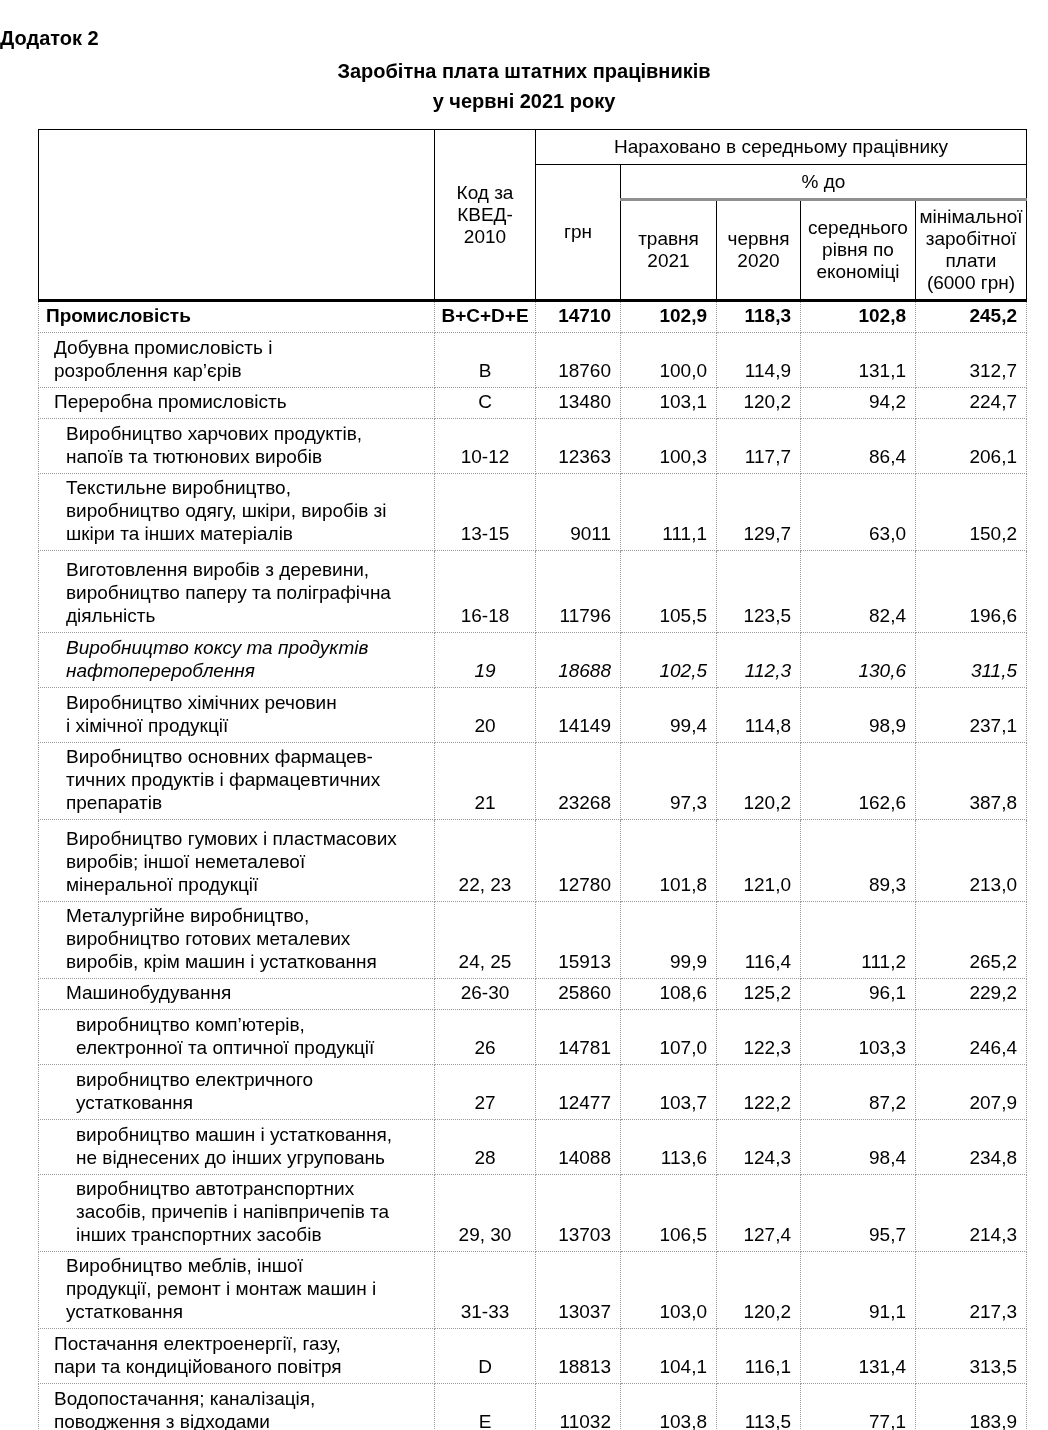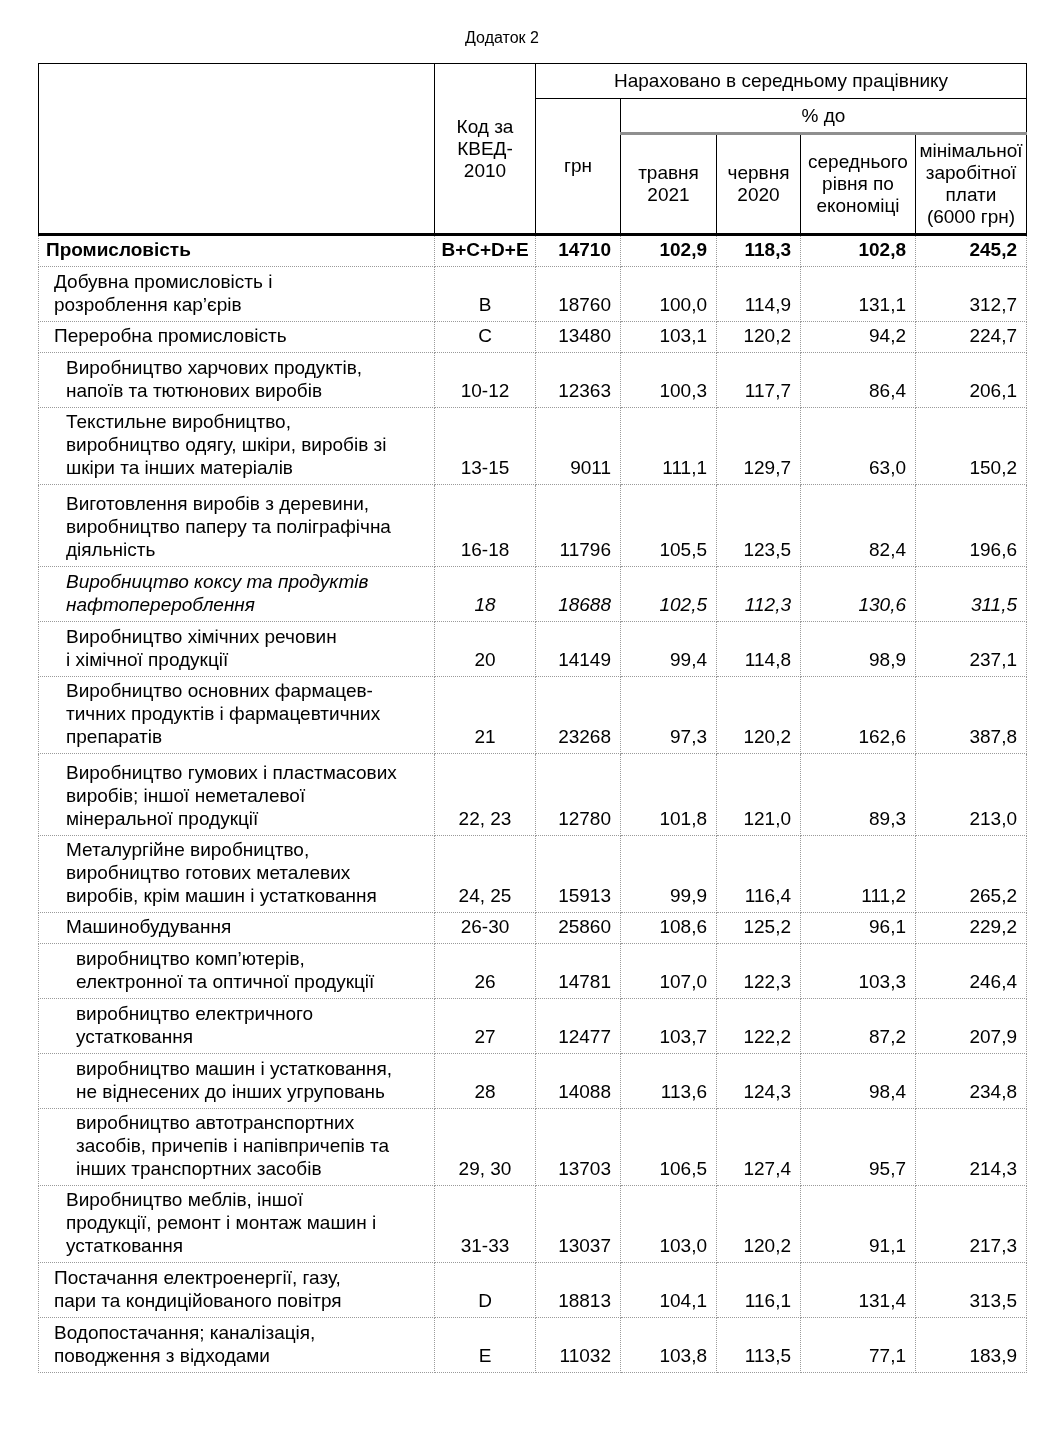--- a/index.html
+++ b/index.html
@@ -1,17 +1,17 @@
 <!DOCTYPE html>
 <html><head>
 <meta charset="utf-8">
 <style>
   html,body{margin:0;padding:0;background:#ffffff;}
   body{width:1048px;height:1430px;color:#000;font-family:"Liberation Sans",sans-serif;overflow:hidden;}
-  .appendix{ text-align:center; padding:26px 44px 0 0; font-size:16px; line-height:24px; }
+  .appendix{ text-align:left; padding:26px 44px 0 0; font-size:20px; line-height:24px;font-weight:bold; }
   .title{ text-align:center; margin-top:6px; font-weight:bold; font-size:20px; line-height:30px; }
   .tbl-wrap{ margin:13px 22px 0 38px; }
   table{ border-collapse:collapse; table-layout:fixed; width:988px; }
   col.c-name{width:396px;} col.c-code{width:101px;} col.c-uah{width:85px;}
   col.c-m1{width:96px;} col.c-m2{width:84px;} col.c-avg{width:115px;} col.c-min{width:111px;}
 
   thead th{ border:1.5px solid #000; font-weight:normal; font-size:19px;
             vertical-align:middle; padding:1px 2px; white-space:pre-line; line-height:22px; }
   thead tr.h1{height:35px;} thead tr.h2{height:35px;} thead tr.h3{height:101px;}
   th.group-h{ border-bottom:1.5px solid #000; }
@@ -28,20 +28,22 @@
   td.code{ text-align:center; }
   td.num{ text-align:right; padding-right:9px; }
   tr.bold td{ font-weight:bold; }
 </style>
 </head>
 <body>
 
 <div class="appendix">Додаток 2</div>
 
 <div class="title">
+  <div>Заробітна плата штатних працівників</div>
+  <div>у червні 2021 року</div>
 </div>
 
 <div class="tbl-wrap">
   <table>
     <colgroup>
       <col class="c-name">
         <col class="c-code">
         <col class="c-uah">
       <col class="c-m1">
         <col class="c-m2">
@@ -131,21 +133,21 @@
           <td class="code">16-18</td>
           <td class="num">11796</td>
           <td class="num">105,5</td>
           <td class="num">123,5</td>
           <td class="num">82,4</td>
           <td class="num">196,6</td>
         </tr>
         <tr style="height: 55px; font-style: italic;">
           <td class="name ind2">Виробництво коксу та продуктів
 нафтоперероблення</td>
-          <td class="code">18</td>
+          <td class="code">19</td>
           <td class="num">18688</td>
           <td class="num">102,5</td>
           <td class="num">112,3</td>
           <td class="num">130,6</td>
           <td class="num">311,5</td>
         </tr>
         <tr style="height: 55px;">
           <td class="name ind2">Виробництво хімічних речовин
 і хімічної продукції</td>
           <td class="code">20</td>

